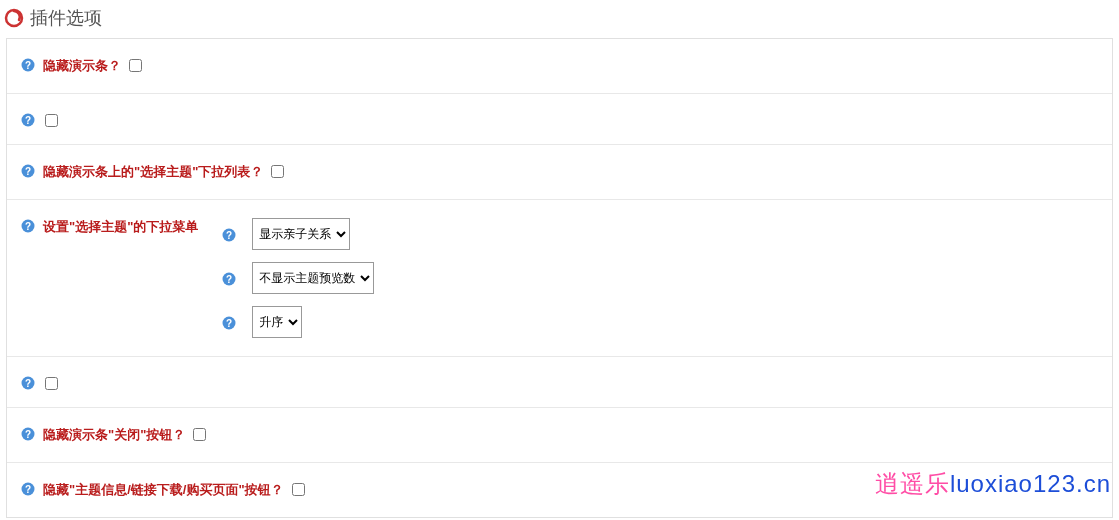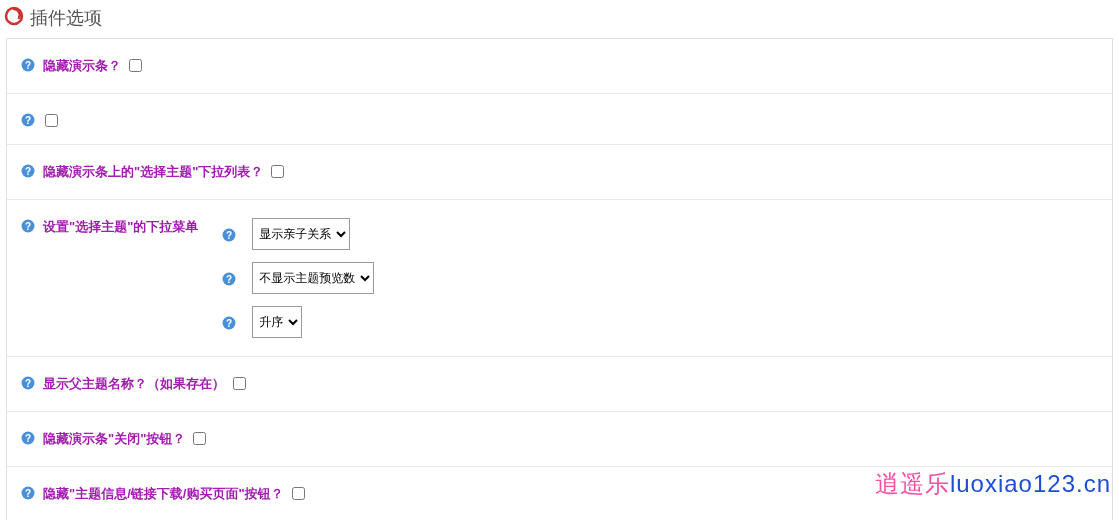--- a/index.html
+++ b/index.html
@@ -9,21 +9,21 @@
     }
     body {
       font-family: "Microsoft YaHei", "SimSun", Arial, sans-serif;
       font-size: 13px;
       background: #ffffff;
       color: #333;
       width: 1119px;
     }
     .page-header {
       display: flex;
-      align-items: flex-start;
+      align-items: center;
       padding: 6px 4px 4px 4px;
     }
     .logo-icon {
       width: 20px;
       height: 20px;
       margin-right: 6px;
       display: inline-flex;
       align-items: center;
       justify-content: center;
     }
@@ -51,21 +51,21 @@
       display: inline-flex;
       align-items: center;
       justify-content: center;
       margin-right: 8px;
       flex-shrink: 0;
       position: relative;
       top: 1px;
     }
     .option-label {
       font-weight: bold;
-      color: #a21caf;
+      color: #b91c1c;
       margin-right: 6px;
       line-height: 18px;
     }
     .checkbox {
       margin-left: 2px;
       position: relative;
       top: 2px;
     }
     .dropdown-group {
       display: flex;
@@ -195,21 +195,20 @@
     </div>
   </div>
 
   <div class="option-row">
     <span class="help-icon">
       <svg width="14" height="14" viewBox="0 0 14 14">
           <circle cx="7" cy="7" r="6.5" fill="#4a90d9"></circle>
           <text x="7" y="10.5" text-anchor="middle" font-size="10" font-weight="bold" fill="#fff">?</text>
         </svg>
     </span>
-    <span class="option-label">显示父主题名称？（如果存在）</span>
     <input type="checkbox" class="checkbox" style="">
   </div>
 
   <div class="option-row">
     <span class="help-icon">
       <svg width="14" height="14" viewBox="0 0 14 14">
           <circle cx="7" cy="7" r="6.5" fill="#4a90d9"></circle>
           <text x="7" y="10.5" text-anchor="middle" font-size="10" font-weight="bold" fill="#fff">?</text>
         </svg>
     </span>

